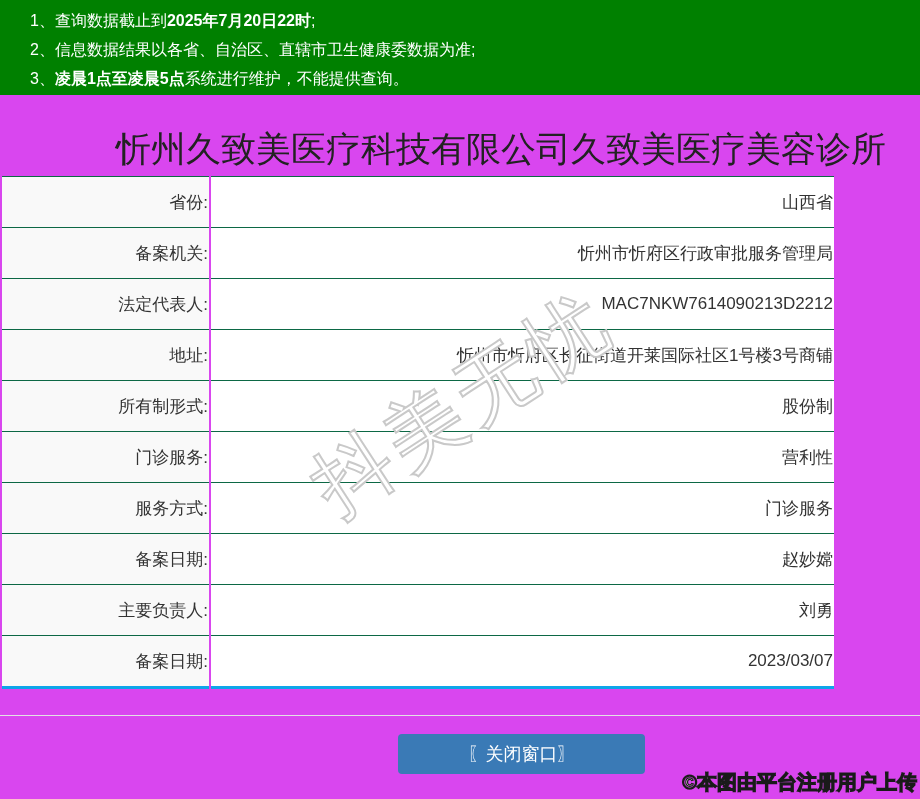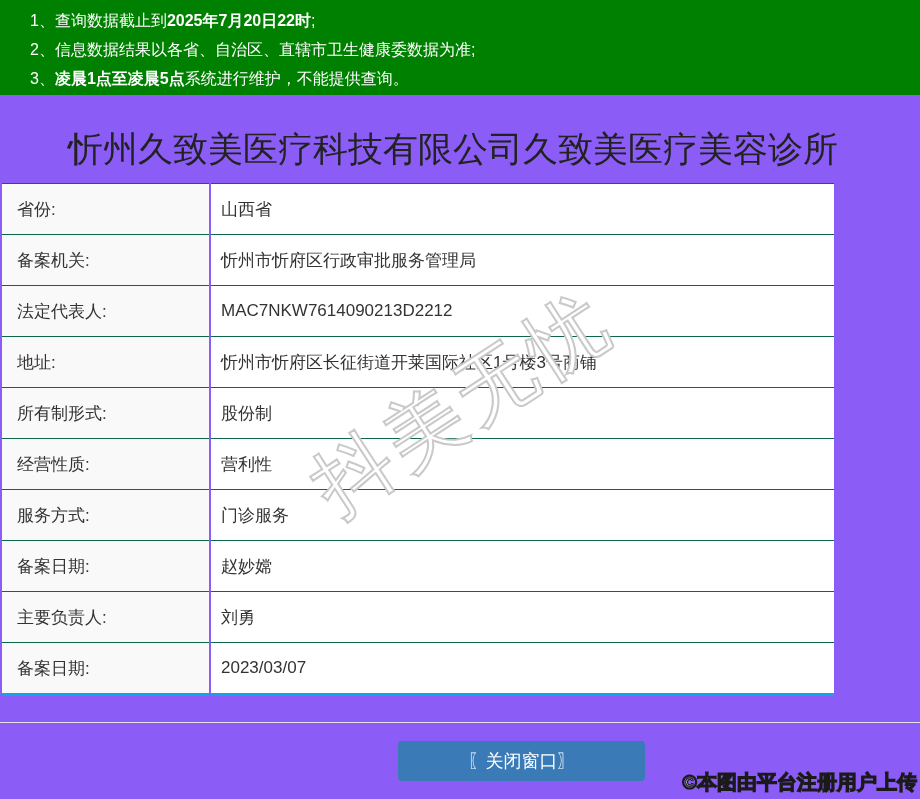--- a/index.html
+++ b/index.html
@@ -1,31 +1,31 @@
 <!DOCTYPE html>
 <html><head>
 <meta charset="utf-8">
 <style>
   html,body{margin:0;padding:0;}
   body{font-family:"Liberation Sans","DejaVu Sans",sans-serif;background:#fff;}
-  .page{position:relative;width:920px;height:799px;overflow:hidden;background:#8b5cf6;}
+  .page{position:relative;width:920px;height:799px;overflow:hidden;background:#d946ef;}
 
   
   .notice-bar{box-sizing:border-box;width:920px;height:95px;background:#008000;
     padding:6px 10px 0 30px;color:#ffffff;}
   .notice-line{font-size:16px;line-height:29px;white-space:nowrap;}
   .notice-line .seg-bold{font-weight:700;}
 
   
-  .page-title{margin:33px 12px 0 0;padding-left:68px;font-size:35px;line-height:42px;
+  .page-title{margin:33px 12px 0 0;padding-left:116px;font-size:35px;line-height:42px;
     font-weight:400;color:#222222;white-space:nowrap;letter-spacing:0px;}
 
   
-  table.info{width:836px;margin-top:13px;border-collapse:separate;border-spacing:2px 0;
-    table-layout:fixed;}
+  table.info{width:836px;margin-top:6px;border-collapse:separate;border-spacing:2px 0;
+    table-layout:fixed;text-align:right;}
   table.info td{height:48px;vertical-align:middle;font-size:17px;color:#333333;
     border-top:1px solid #0c6845;}
   table.info tr:last-child td{border-bottom:3px solid #0ea5e9;}
   td.cell-label{width:191px;background:#f9f9f9;padding-left:15px;}
   td.cell-value{background:#ffffff;padding-left:10px;}
 
   
   .watermark{position:absolute;left:295px;top:352px;z-index:5;pointer-events:none;
     font-size:78px;letter-spacing:6px;white-space:nowrap;color:#ffffff;
     -webkit-text-stroke:2px #c9c9c9;transform:rotate(-33deg);transform-origin:center center;}
@@ -67,21 +67,21 @@
         </tr>
         <tr>
           <td class="cell-label">地址:</td>
           <td class="cell-value">忻州市忻府区长征街道开莱国际社区1号楼3号商铺</td>
         </tr>
         <tr>
           <td class="cell-label">所有制形式:</td>
           <td class="cell-value">股份制</td>
         </tr>
         <tr>
-          <td class="cell-label">经营性质:</td>
+          <td class="cell-label">门诊服务:</td>
           <td class="cell-value">营利性</td>
         </tr>
         <tr>
           <td class="cell-label">服务方式:</td>
           <td class="cell-value">门诊服务</td>
         </tr>
         <tr>
           <td class="cell-label">备案日期:</td>
           <td class="cell-value">赵妙嫦</td>
         </tr>

